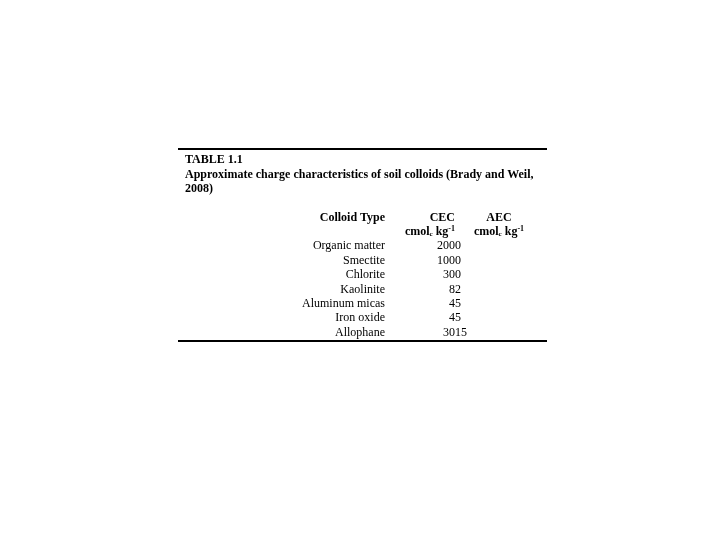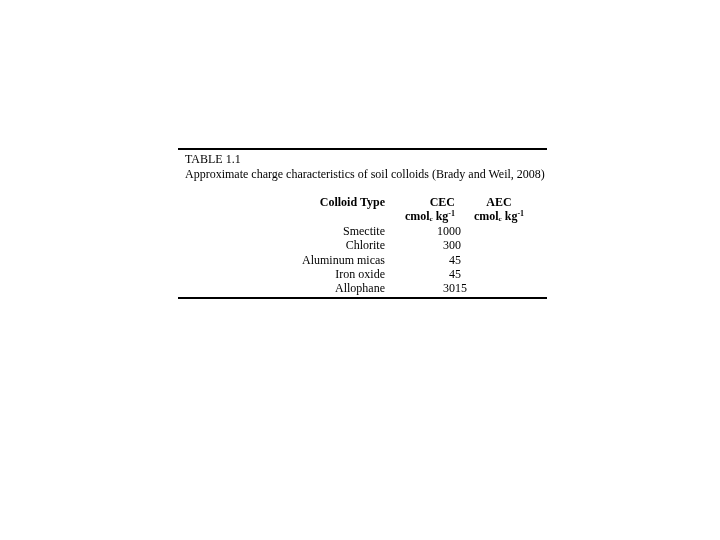--- a/index.html
+++ b/index.html
@@ -24,21 +24,21 @@
     .top-rule {
       height: 2px;
       background: #000;
       width: 100%;
     }
     .caption {
       padding-left: 7px;
       margin-top: 2px;
       font-size: 12px;
       line-height: 14.5px;
-      font-weight: normal;
+      font-weight: bold;
     }
     .spacer { height: 14px; }
     .grid {
       width: 100%;
       border-collapse: collapse;
       font-size: 12px;
     }
     .grid td, .grid th {
       padding: 0;
       height: 14.4px;
@@ -78,28 +78,38 @@
         <th class="c-aec">AEC</th>
       </tr>
       <tr>
         <th class="c-name"></th>
         <th class="c-cec"><span>cmol</span><sub>c</sub><span> kg</span><sup>-1</sup></th>
         <th class="c-aec"><span>cmol</span><sub>c</sub><span> kg</span><sup>-1</sup></th>
       </tr>
     </thead>
     <tbody>
       <tr>
+        <td class="c-name">Organic matter</td>
+        <td class="c-cec">200</td>
+        <td class="c-aec">0</td>
+      </tr>
+      <tr>
         <td class="c-name">Smectite</td>
         <td class="c-cec">100</td>
         <td class="c-aec">0</td>
       </tr>
       <tr>
         <td class="c-name">Chlorite</td>
         <td class="c-cec">30</td>
         <td class="c-aec">0</td>
+      </tr>
+      <tr>
+        <td class="c-name">Kaolinite</td>
+        <td class="c-cec">8</td>
+        <td class="c-aec">2</td>
       </tr>
       <tr>
         <td class="c-name">Aluminum micas</td>
         <td class="c-cec">4</td>
         <td class="c-aec">5</td>
       </tr>
       <tr>
         <td class="c-name">Iron oxide</td>
         <td class="c-cec">4</td>
         <td class="c-aec">5</td>

